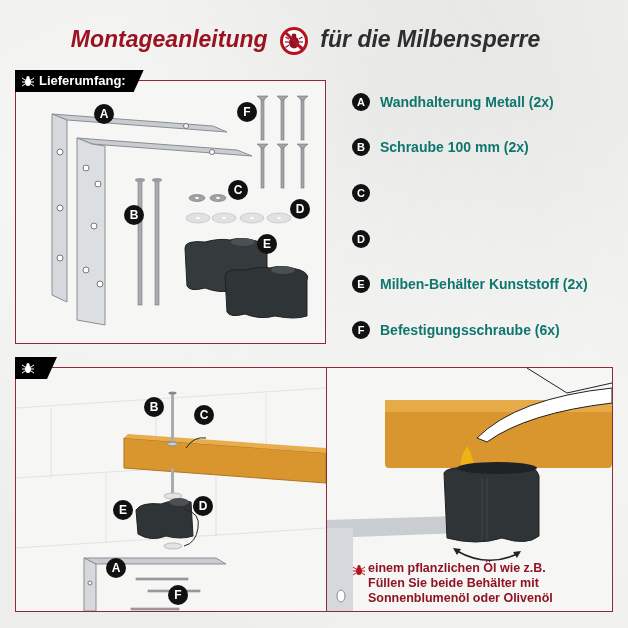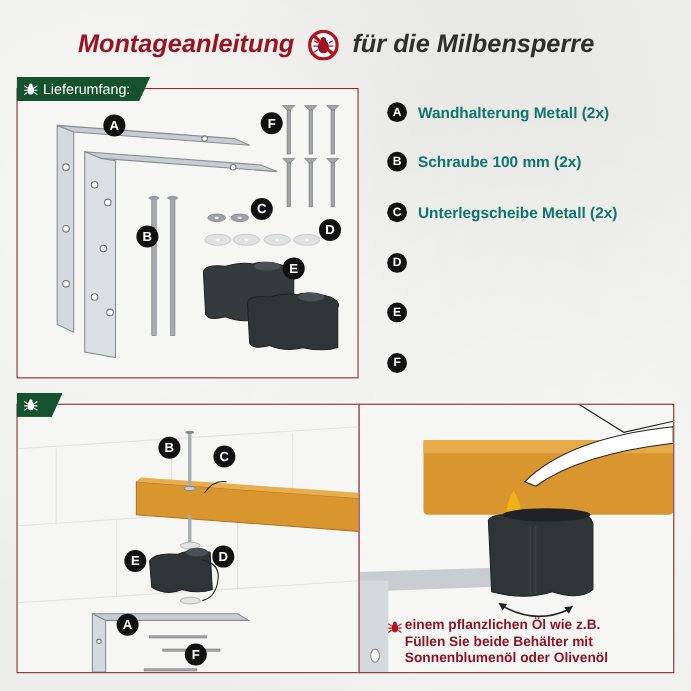--- a/index.html
+++ b/index.html
@@ -6,21 +6,21 @@
   body{width:628px;height:628px;overflow:hidden;background:#ededeb;position:relative;font-family:"Liberation Sans",sans-serif;}
   .bgtex{position:absolute;inset:0;background:
     radial-gradient(ellipse at 20% 30%,rgba(255,255,255,.6),transparent 60%),
     radial-gradient(ellipse at 80% 70%,rgba(255,255,255,.5),transparent 55%),
     radial-gradient(ellipse at 60% 20%,rgba(220,220,218,.6),transparent 50%);}
   .title{position:absolute;left:0;width:611px;top:26px;text-align:center;font-size:23px;font-weight:bold;font-style:italic;white-space:nowrap;}
   .title .red{color:#9b1220;}
   .title .dark{color:#2e2e2e;}
   .title .noicon{display:inline-block;vertical-align:middle;margin:0 6px;width:28px;height:28px;}
   .panel{position:absolute;border:1.5px solid #8b2b35;background:#f6f6f4;}
-  .tag{position:absolute;height:22px;background:#14532d;color:#fff;font-weight:normal;font-size:13px;line-height:22px;padding-left:24px;padding-right:18px;clip-path:polygon(0 0,100% 0,calc(100% - 10px) 100%,0 100%);}
+  .tag{position:absolute;height:22px;background:#000000;color:#fff;font-weight:bold;font-size:13px;line-height:22px;padding-left:24px;padding-right:18px;clip-path:polygon(0 0,100% 0,calc(100% - 10px) 100%,0 100%);}
   .tag .bug{position:absolute;left:6px;top:4px;}
   .legend{position:absolute;left:352px;}
   .legend .row{position:absolute;left:0;height:20px;display:flex;align-items:center;white-space:nowrap;}
   .badge{width:18px;height:18px;border-radius:50%;background:#111;color:#fff;font-size:11px;font-weight:bold;display:flex;align-items:center;justify-content:center;margin-right:10px;flex:none;}
   .legend .txt{color:#0f766e;font-weight:bold;font-size:14px;}
   .callout{position:absolute;width:20px;height:20px;border-radius:50%;background:#111;color:#fff;font-size:12px;font-weight:bold;display:flex;align-items:center;justify-content:center;}
   .note{position:absolute;left:368px;top:561px;color:#8f1424;font-weight:bold;font-size:12.5px;line-height:15px;}
   .note .l{display:block;white-space:nowrap;}
   .notebug{position:absolute;left:352px;top:563px;}
   svg{display:block;}
@@ -145,30 +145,31 @@
   <div class="row" style="top:92px;">
       <span class="badge">A</span>
       <span class="txt">Wandhalterung Metall (2x)</span>
     </div>
   <div class="row" style="top:137px;">
       <span class="badge">B</span>
       <span class="txt">Schraube 100 mm (2x)</span>
     </div>
   <div class="row" style="top:183px;">
       <span class="badge">C</span>
-      <span class="txt">Unterlegscheibe Metall (2x)</span>
     </div>
   <div class="row" style="top:229px;">
       <span class="badge">D</span>
     </div>
   <div class="row" style="top:274px;">
       <span class="badge">E</span>
+      <span class="txt">Milben-Behälter Kunststoff (2x)</span>
     </div>
   <div class="row" style="top:320px;">
       <span class="badge">F</span>
+      <span class="txt">Befestigungsschraube (6x)</span>
     </div>
 </div>
 
 <div class="panel" style="left:15px;top:367px;width:310px;height:243px;overflow:hidden;">
   <svg width="310" height="243" viewBox="0 0 310 243">
     <g stroke="#e2e2e2" stroke-width="1" fill="none">
       <line x1="0" y1="40" x2="310" y2="20"></line>
         <line x1="0" y1="110" x2="310" y2="90"></line>
         <line x1="0" y1="180" x2="310" y2="160"></line>
       <line x1="35" y1="40" x2="35" y2="110"></line>

